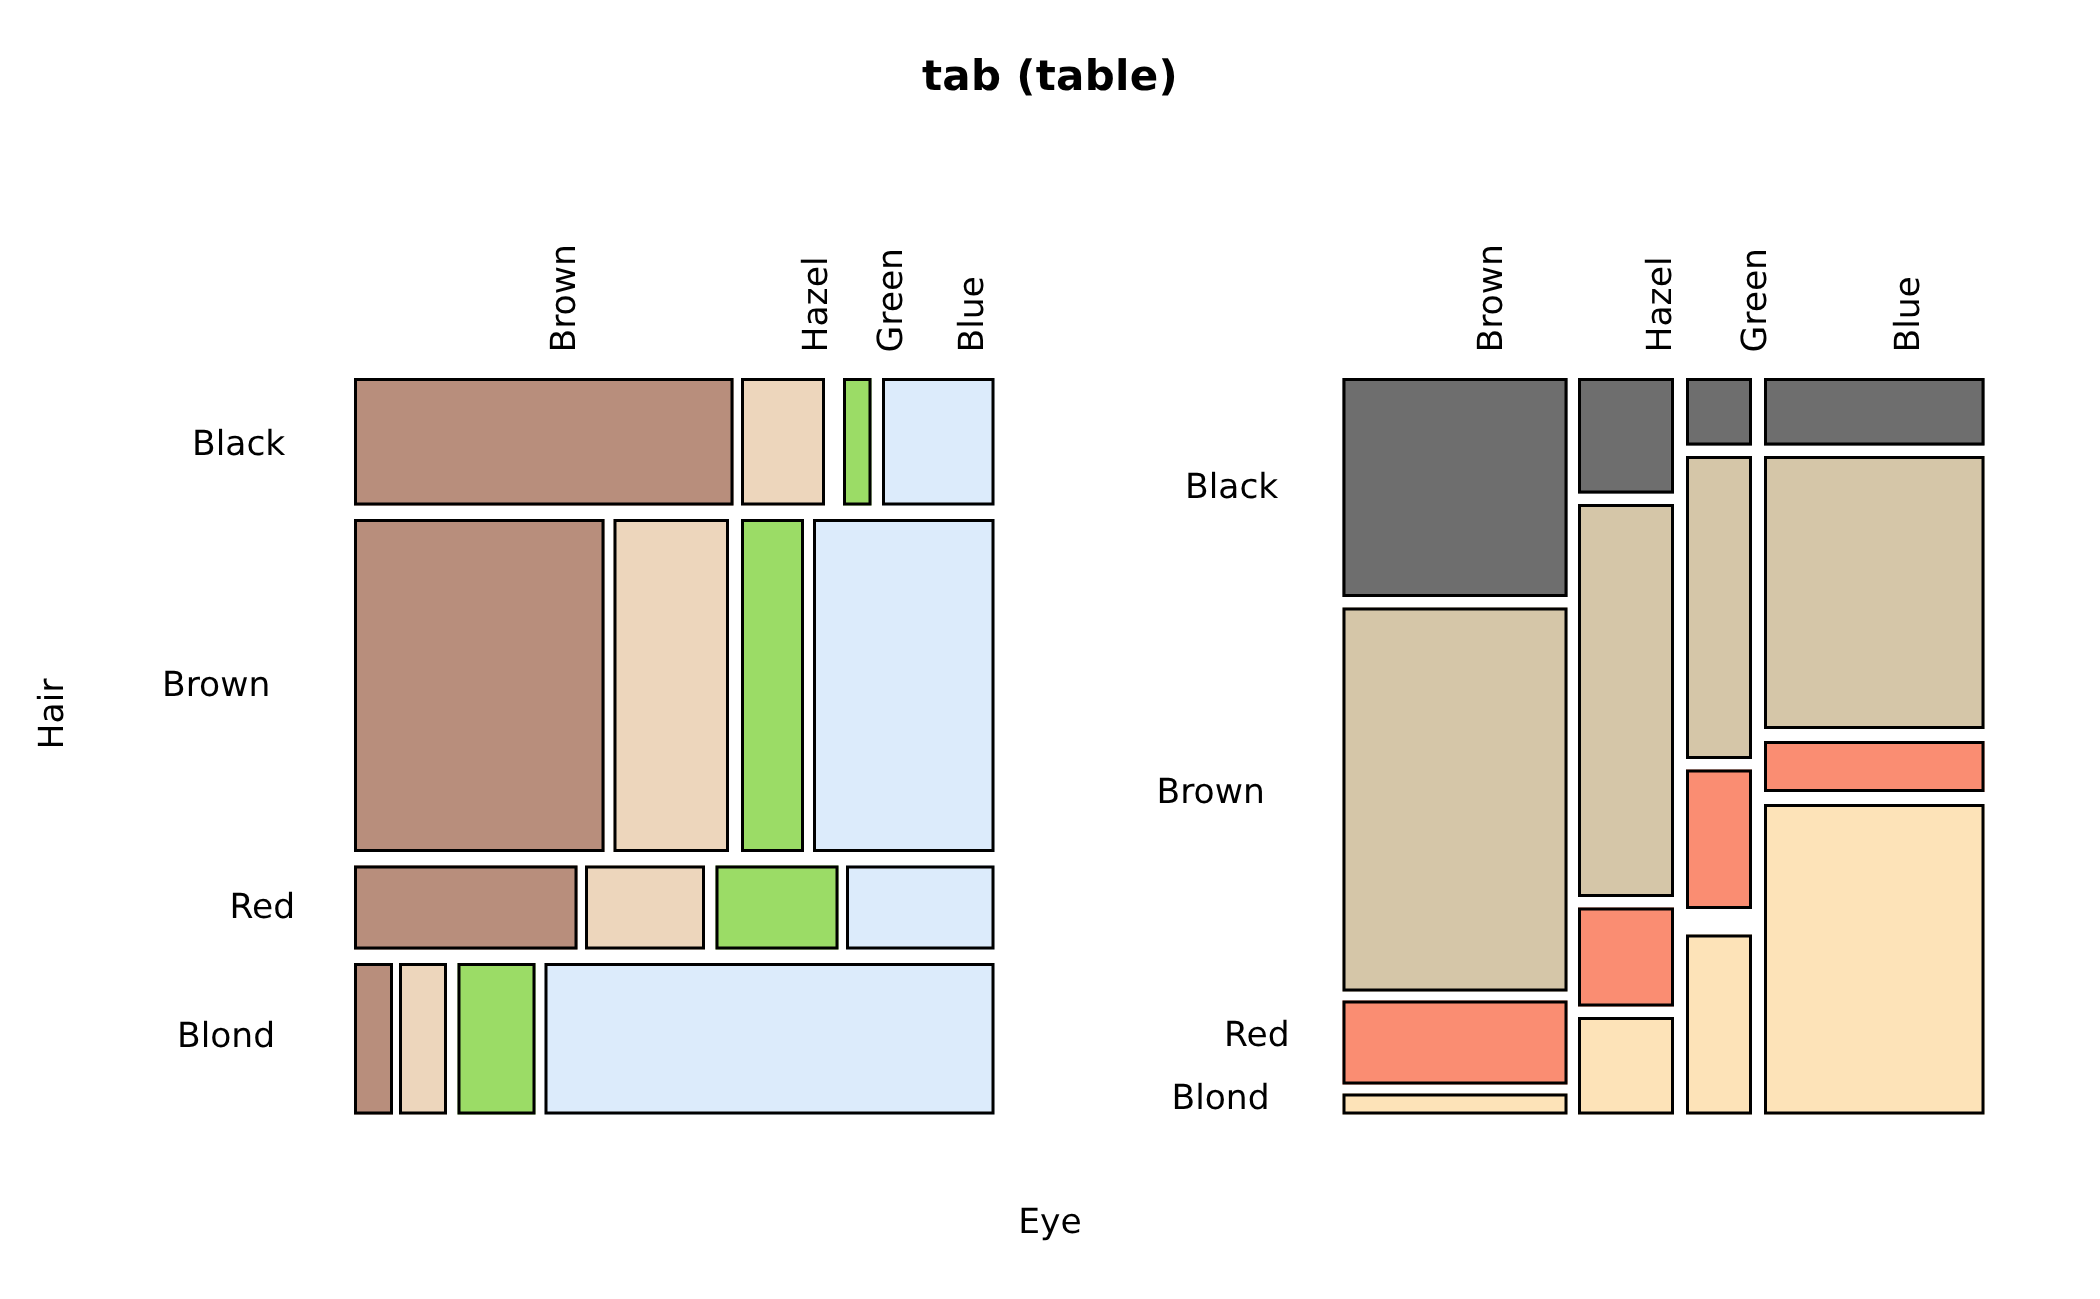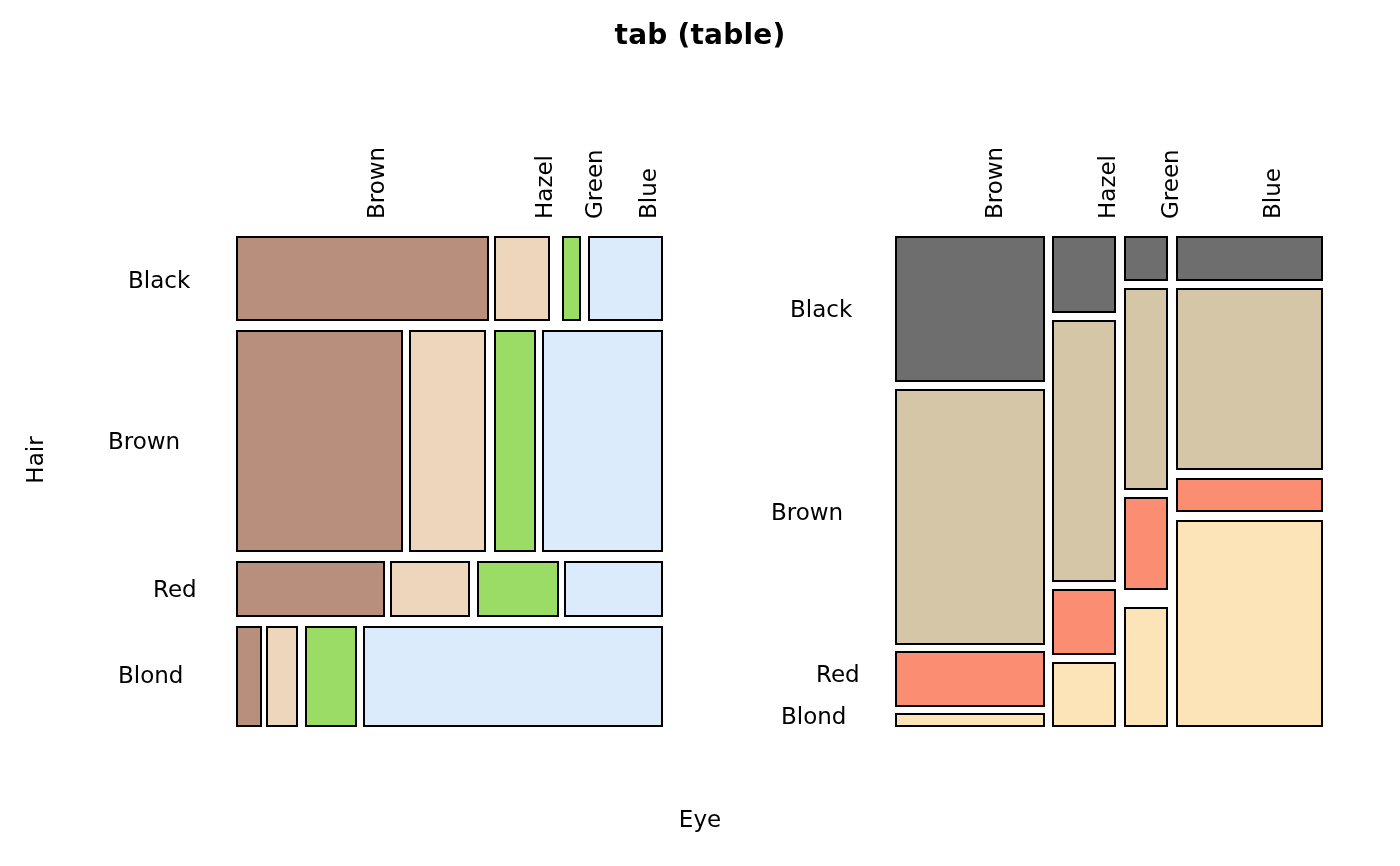--- a/index.html
+++ b/index.html
@@ -1,31 +1,31 @@
 <!DOCTYPE html>
 <html><head>
 <meta charset="utf-8">
 <style>
   html,body{margin:0;padding:0;}
   body{
     width:1400px;height:866px;background:#ffffff;
     font-family:"DejaVu Sans","Liberation Sans",sans-serif;
     color:#000000;position:relative;overflow:hidden;
   }
-  #plot{position:absolute;left:0;top:0;width:1400px;height:780px;}
+  #plot{position:absolute;left:0;top:16px;width:1400px;height:780px;}
 
   .title{
     position:absolute;left:0;top:18px;width:1400px;text-align:center;
     font-size:28px;font-weight:bold;letter-spacing:0.2px;
   }
 
   .axis-label{
     position:absolute;font-size:23px;font-weight:normal;white-space:nowrap;
   }
-  .xlab{left:0;top:786px;width:1400px;text-align:center;margin-top:20px;}
+  .xlab{left:0;top:786px;width:1400px;text-align:center;}
   .ylab{
     left:-25px;top:447px;width:120px;text-align:center;
     transform:rotate(-90deg);transform-origin:50% 50%;
   }
 
   
   .coltick{
     position:absolute;font-size:23px;white-space:nowrap;
     transform-origin:0 0;transform:rotate(-90deg);
   }

